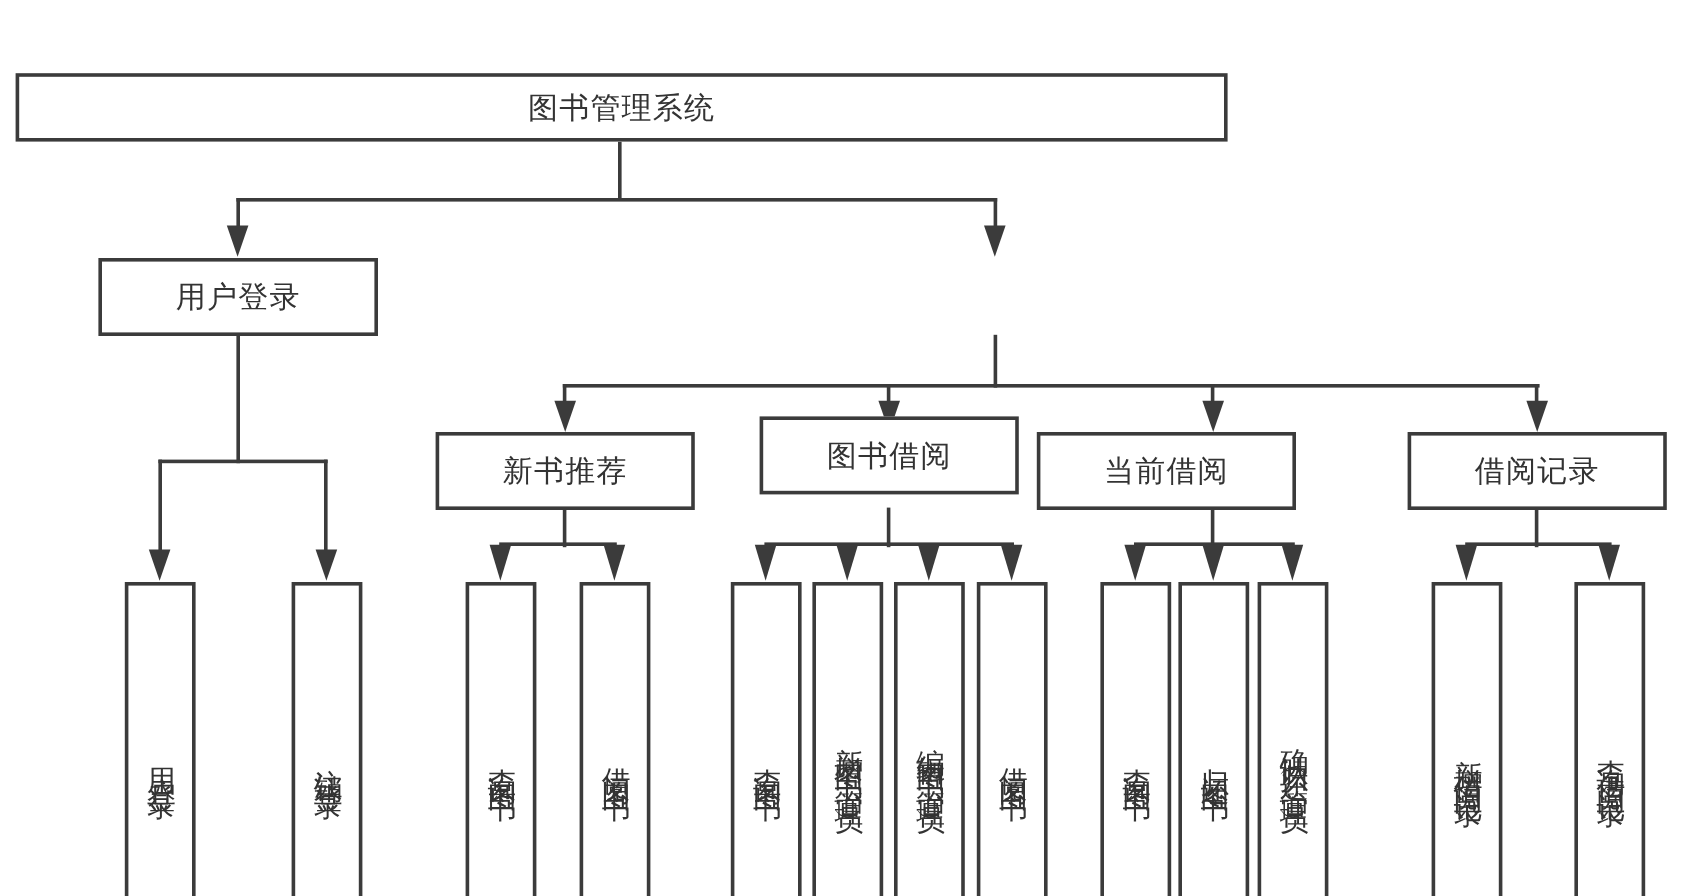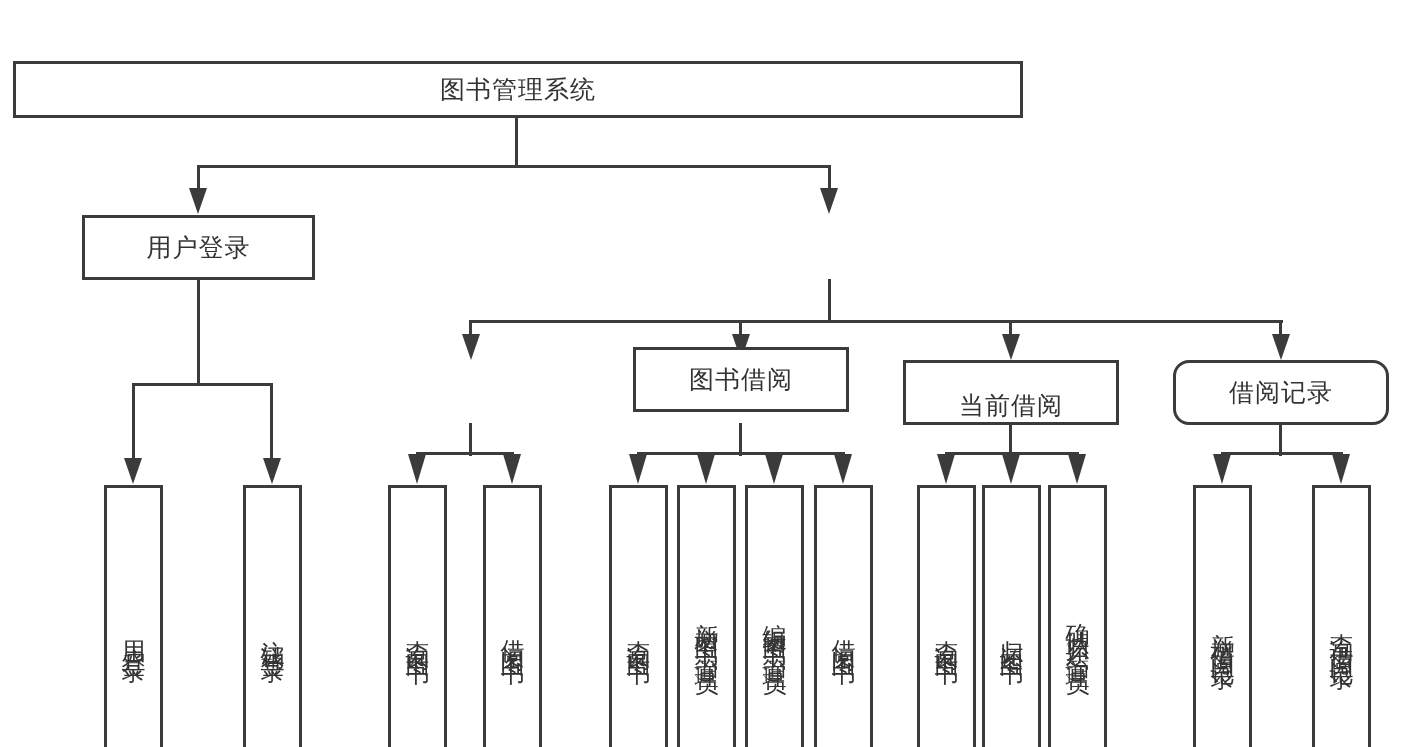--- a/index.html
+++ b/index.html
@@ -115,30 +115,33 @@
 
   <div class="node" style="left:13px;top:13px;width:1010px;height:57px;">
     <span>图书管理系统</span>
   </div>
 
   <div class="node" style="left:82px;top:167px;width:233px;height:65px;">
     <span>用户登录</span>
   </div>
 
 
+  <div class="node" style="left:363px;top:312px;width:216px;height:65px;">
+    <span>新书推荐</span>
+  </div>
 
   <div class="node" style="left:633px;top:299px;width:216px;height:65px;">
     <span>图书借阅</span>
   </div>
 
-  <div class="node" style="left:903px;top:312px;width:216px;height:65px;align-items:flex-end;">
+  <div class="node" style="left:864px;top:312px;width:216px;height:65px;">
     <span>当前借阅</span>
   </div>
 
-  <div class="node" style="left:1173px;top:312px;width:216px;height:65px;border-radius:16px;">
+  <div class="node" style="left:1173px;top:312px;width:216px;height:65px;">
     <span>借阅记录</span>
   </div>
 
   <div class="leaf" style="left:104px;top:437px;width:59px;height:300px;">
     <span class="vtxt">用户登录</span>
   </div>
   <div class="leaf" style="left:243px;top:437px;width:59px;height:300px;">
     <span class="vtxt">注销登录</span>
   </div>
 

